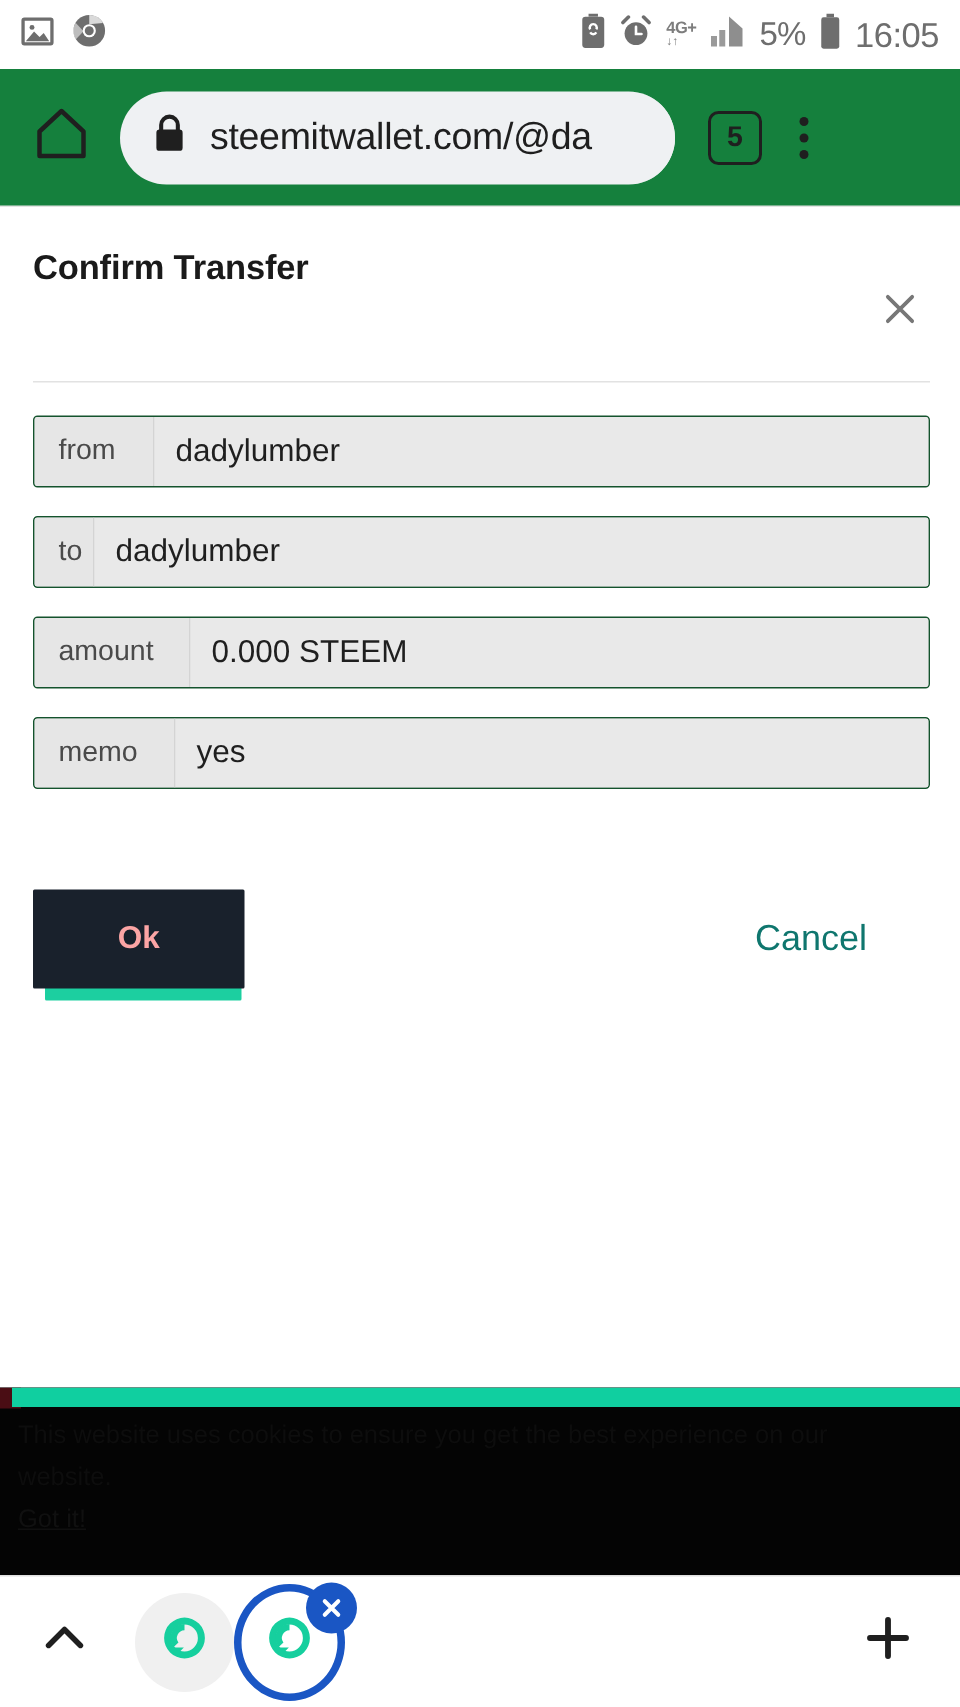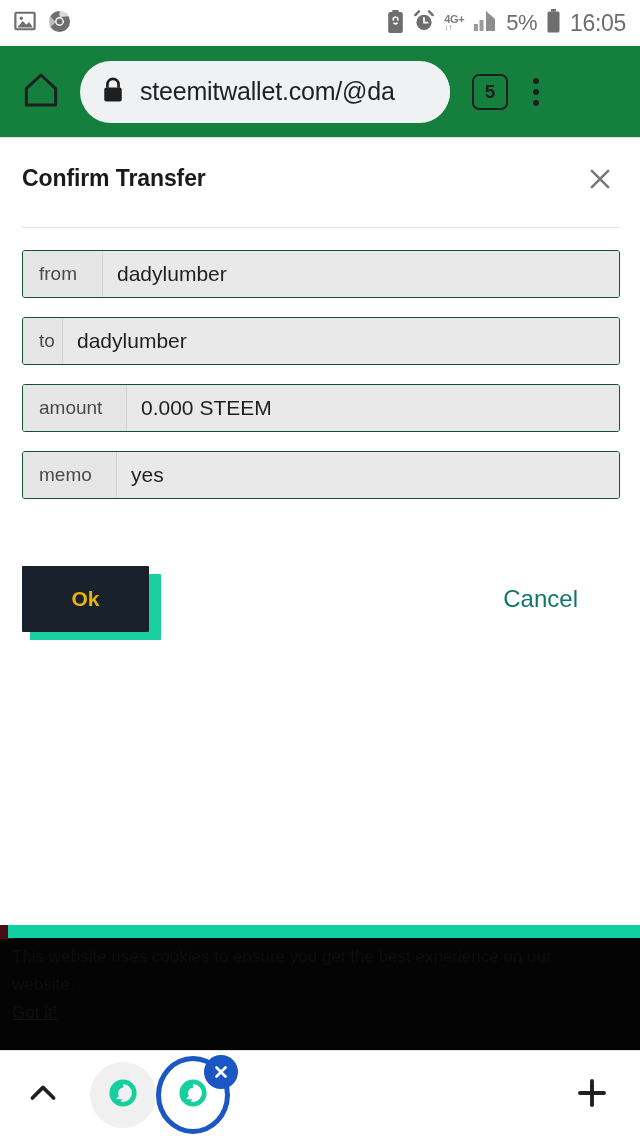--- a/index.html
+++ b/index.html
@@ -57,21 +57,21 @@
   }
   .menu-btn {
     width:56px; display:flex; flex-direction:column; align-items:center;
     justify-content:center; gap:5px;
   }
   .menu-btn i { width:6px; height:6px; border-radius:50%; background:#1f1f1f; display:block; }
 
   
   .page { position:absolute; top:139px; left:0; width:640px; height:911px; background:#fff; }
   .dlg-head {
-    display:flex; align-items:flex-start; padding:26px 20px 0 22px;
+    display:flex; align-items:flex-start; padding:26px 20px 0 22px;flex-direction:column;
   }
   .dlg-title { font-size:23px; font-weight:bold; color:#1a1a1a; letter-spacing:-0.1px; }
   .dlg-close {
     margin-left:auto; width:40px; height:40px; margin-top:-4px;
     display:flex; align-items:center; justify-content:center;
   }
   .dlg-rule { margin:26px 20px 0 22px; height:1px; background:#e2e2e2; }
 
   .fields { padding:22px 20px 0 22px; }
   .field {
@@ -89,22 +89,22 @@
     font-size:21px; color:#1f1f1f; background:#e9e9e9;
   }
 
   .actions { padding:48px 22px 0 22px; display:flex; align-items:center; }
   .ok-wrap { position:relative; }
   .ok-shadow {
     position:absolute; left:8px; top:8px; width:131px; height:66px;
     background:#1ccfa0; border-radius:1px;
   }
   .ok-btn {
-    position:relative; width:127px; height:66px;
-    background:#19212c; color:#eab308;
+    position:relative; width:141px; height:66px;
+    background:#19212c; color:#fca5a5;
     font-size:21px; font-weight:bold;
     display:flex; align-items:center; justify-content:center;
     border:none; border-radius:1px; cursor:pointer;
     font-family:"Liberation Sans", sans-serif;
   }
   .cancel-btn {
     margin-left:auto; background:none; border:none; cursor:pointer;
     font-size:24px; color:#0f766e; padding:0 40px 0 0;
     font-family:"Liberation Sans", sans-serif;
   }

